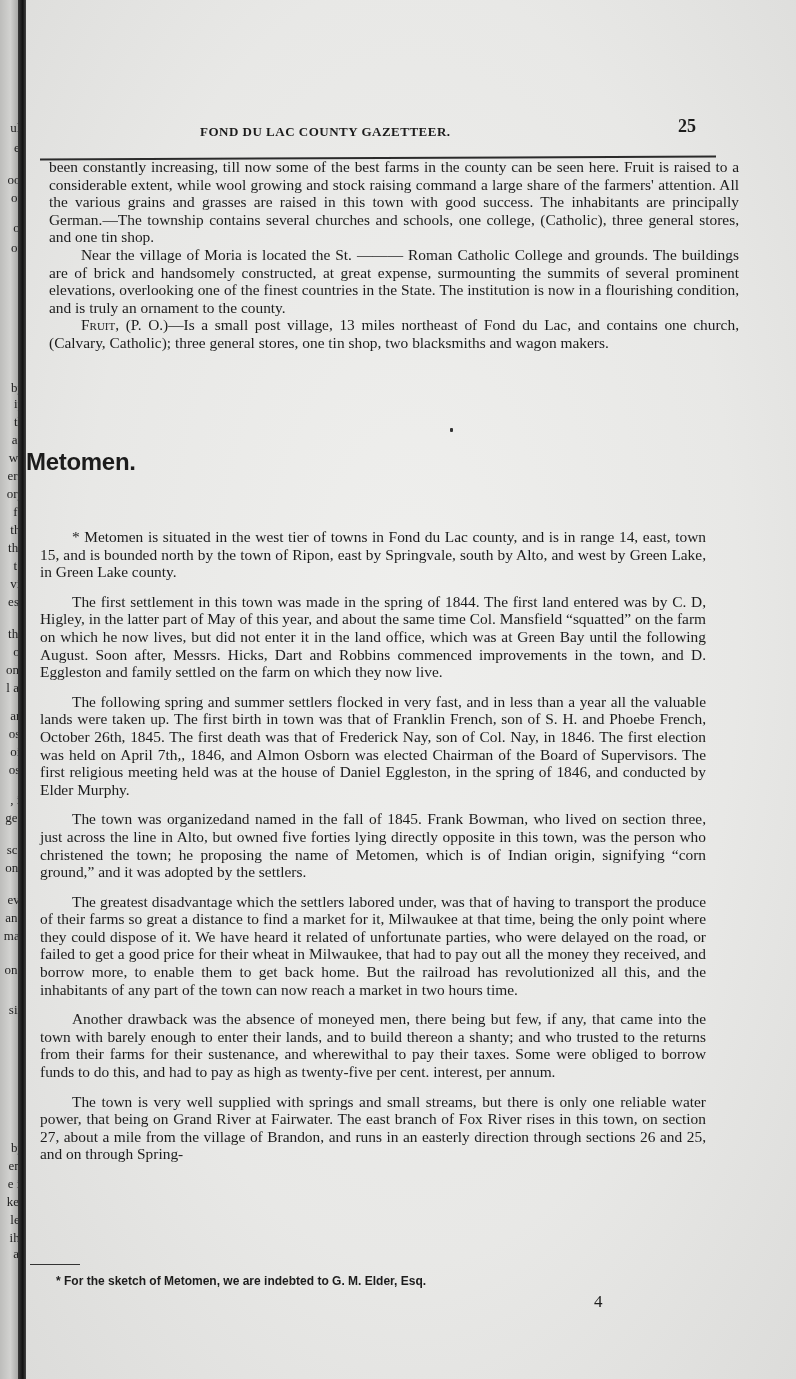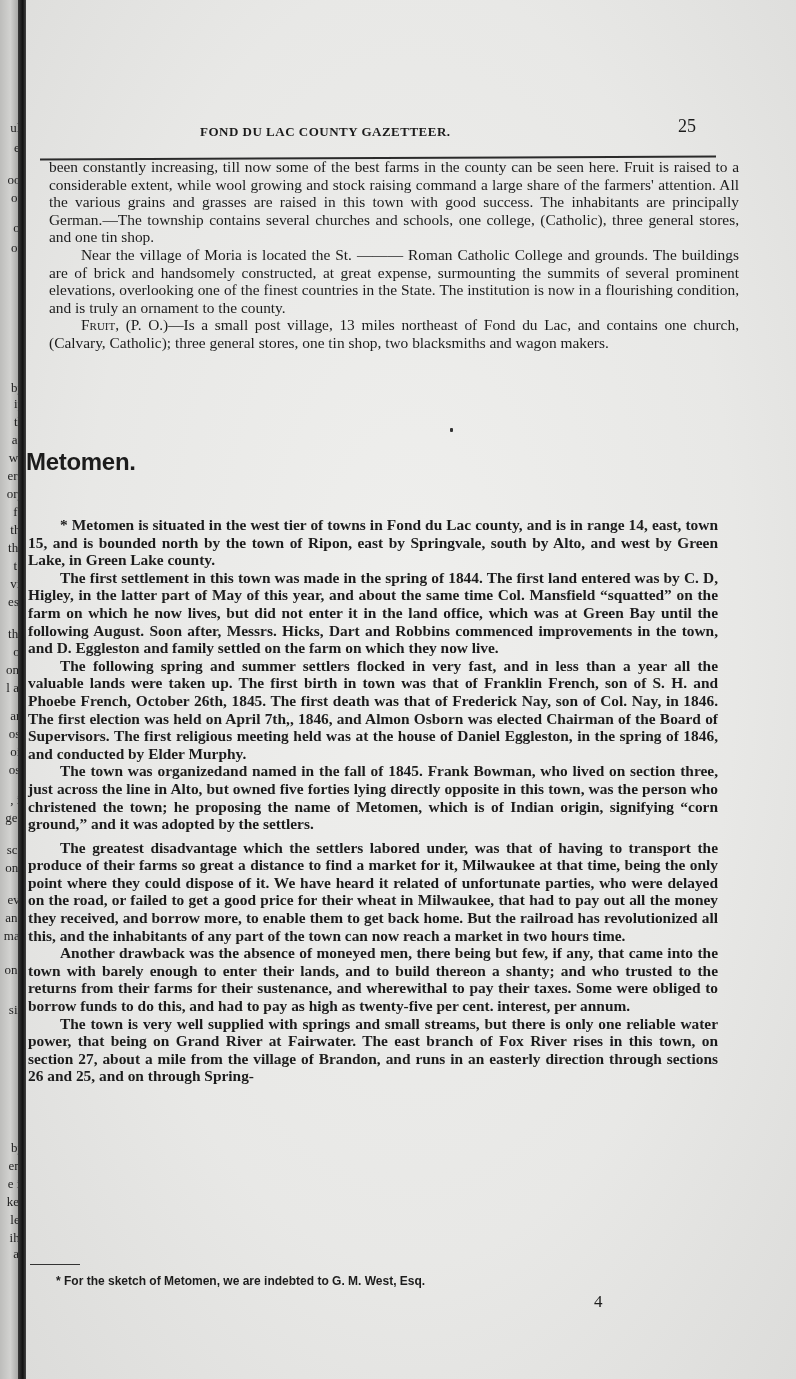--- a/index.html
+++ b/index.html
@@ -29,21 +29,21 @@
   }
   .header {
     position: absolute; left: 0; top: 110px; width: 690px; height: 30px; padding-left: 20px;
   }
   .running-title {
     position: absolute; left: 174px; top: 14px;
     font-size: 13px; font-weight: bold; letter-spacing: 0.5px;
   }
   .page-number {
     position: absolute; left: 652px; top: 6px;
-    font-size: 18px; font-weight: normal;
+    font-size: 18px; font-weight: bold;
   }
   .rule {
     position: absolute; left: 14px; top: 157px; width: 676px; height: 2px;
     background: #2b2b2b; transform: rotate(-0.25deg);
   }
   .body {
     position: absolute; left: 2px; top: 158px; width: 690px;
     font-size: 15.4px; line-height: 17.6px; text-align: justify; margin-left: 21px;
   }
   .body p { margin: 0; }
@@ -51,21 +51,21 @@
   .smallcaps { font-variant: small-caps; }
   .section-title {
     position: absolute; left: 0; width: 690px; top: 448px;
     text-align: left; font-family: "Liberation Sans", "DejaVu Sans", sans-serif;
     font-weight: bold; font-size: 24px; letter-spacing: -0.3px;
   }
   .body2 {
     position: absolute; left: 2px; top: 516px; width: 690px;
     font-size: 15.4px; line-height: 17.6px; text-align: justify;
   }
-  .body2 p { margin: 0; font-weight: bold; }
+  .body2 p { margin: 12px; }
   .body2 p.indent { text-indent: 32px; }
   .body2 p.spaced { margin-top: 6px; }
   .fn-rule {
     position: absolute; left: 4px; top: 1264px; width: 50px; height: 1px; background: #333;
   }
   .footnote {
     position: absolute; left: 30px; top: 1274px; font-size: 12px; font-weight: bold;
     font-family: "Liberation Sans", "DejaVu Sans", sans-serif;
   }
   .signature {
@@ -144,15 +144,15 @@
     <p class="indent">* Metomen is situated in the west tier of towns in Fond du Lac county, and is in range 14, east, town 15, and is bounded north by the town of Ripon, east by Springvale, south by Alto, and west by Green Lake, in Green Lake county.</p>
     <p class="indent">The first settlement in this town was made in the spring of 1844. The first land entered was by C. D, Higley, in the latter part of May of this year, and about the same time Col. Mansfield “squatted” on the farm on which he now lives, but did not enter it in the land office, which was at Green Bay until the following August. Soon after, Messrs. Hicks, Dart and Robbins commenced improvements in the town, and D. Eggleston and family settled on the farm on which they now live.</p>
     <p class="indent">The following spring and summer settlers flocked in very fast, and in less than a year all the valuable lands were taken up. The first birth in town was that of Franklin French, son of S. H. and Phoebe French, October 26th, 1845. The first death was that of Frederick Nay, son of Col. Nay, in 1846. The first election was held on April 7th,, 1846, and Almon Osborn was elected Chairman of the Board of Supervisors. The first religious meeting held was at the house of Daniel Eggleston, in the spring of 1846, and conducted by Elder Murphy.</p>
     <p class="indent">The town was organizedand named in the fall of 1845. Frank Bowman, who lived on section three, just across the line in Alto, but owned five forties lying directly opposite in this town, was the person who christened the town; he proposing the name of Metomen, which is of Indian origin, signifying “corn ground,” and it was adopted by the settlers.</p>
     <p class="indent spaced">The greatest disadvantage which the settlers labored under, was that of having to transport the produce of their farms so great a distance to find a market for it, Milwaukee at that time, being the only point where they could dispose of it. We have heard it related of unfortunate parties, who were delayed on the road, or failed to get a good price for their wheat in Milwaukee, that had to pay out all the money they received, and borrow more, to enable them to get back home. But the railroad has revolutionized all this, and the inhabitants of any part of the town can now reach a market in two hours time.</p>
     <p class="indent">Another drawback was the absence of moneyed men, there being but few, if any, that came into the town with barely enough to enter their lands, and to build thereon a shanty; and who trusted to the returns from their farms for their sustenance, and wherewithal to pay their taxes. Some were obliged to borrow funds to do this, and had to pay as high as twenty-five per cent. interest, per annum.</p>
     <p class="indent">The town is very well supplied with springs and small streams, but there is only one reliable water power, that being on Grand River at Fairwater. The east branch of Fox River rises in this town, on section 27, about a mile from the village of Brandon, and runs in an easterly direction through sections 26 and 25, and on through Spring-</p>
   </div>
 
   <div class="fn-rule"></div>
-  <div class="footnote">* For the sketch of Metomen, we are indebted to G. M. West, Esq.</div>
+  <div class="footnote">* For the sketch of Metomen, we are indebted to G. M. Elder, Esq.</div>
   <div class="signature">4</div>
 </div>
 
 </body></html>

